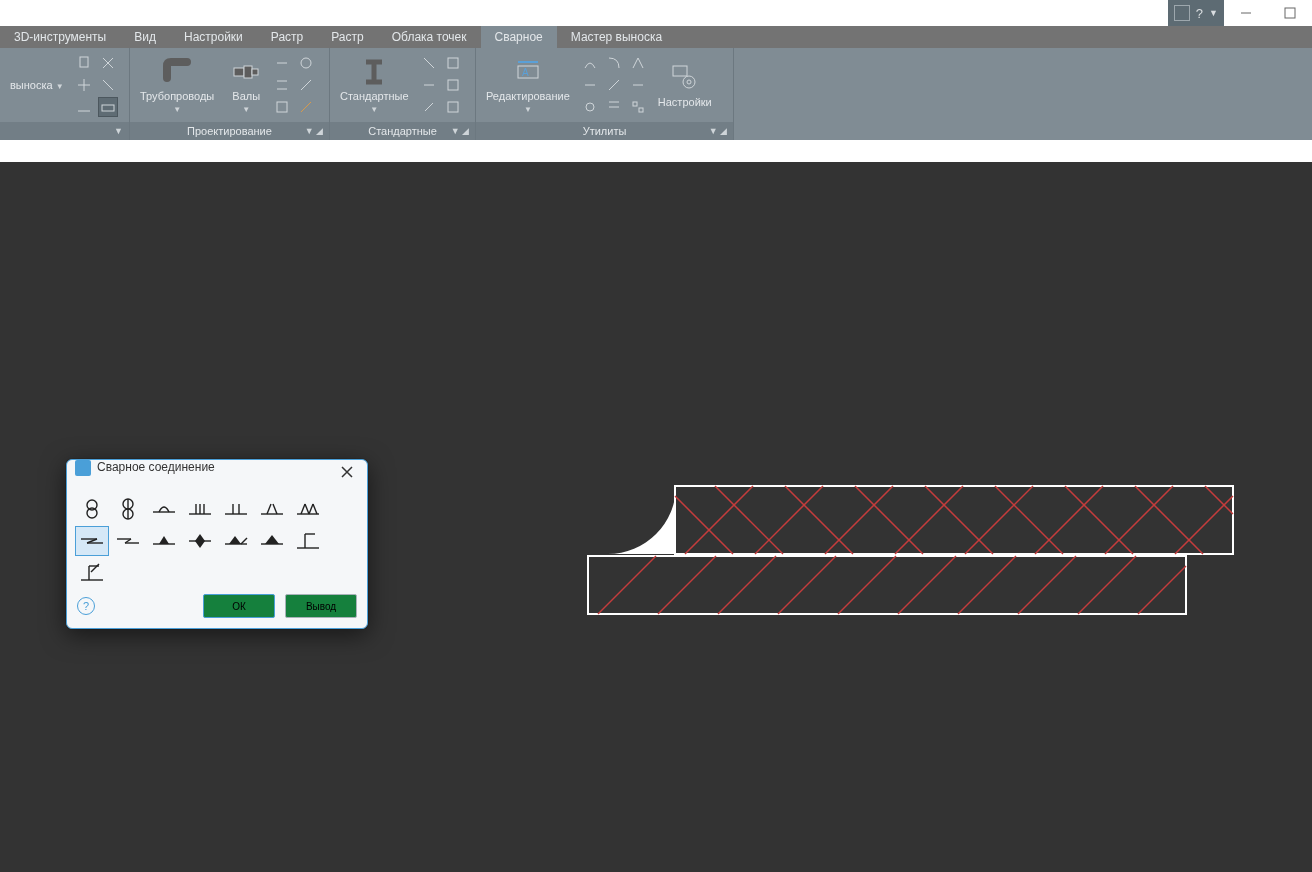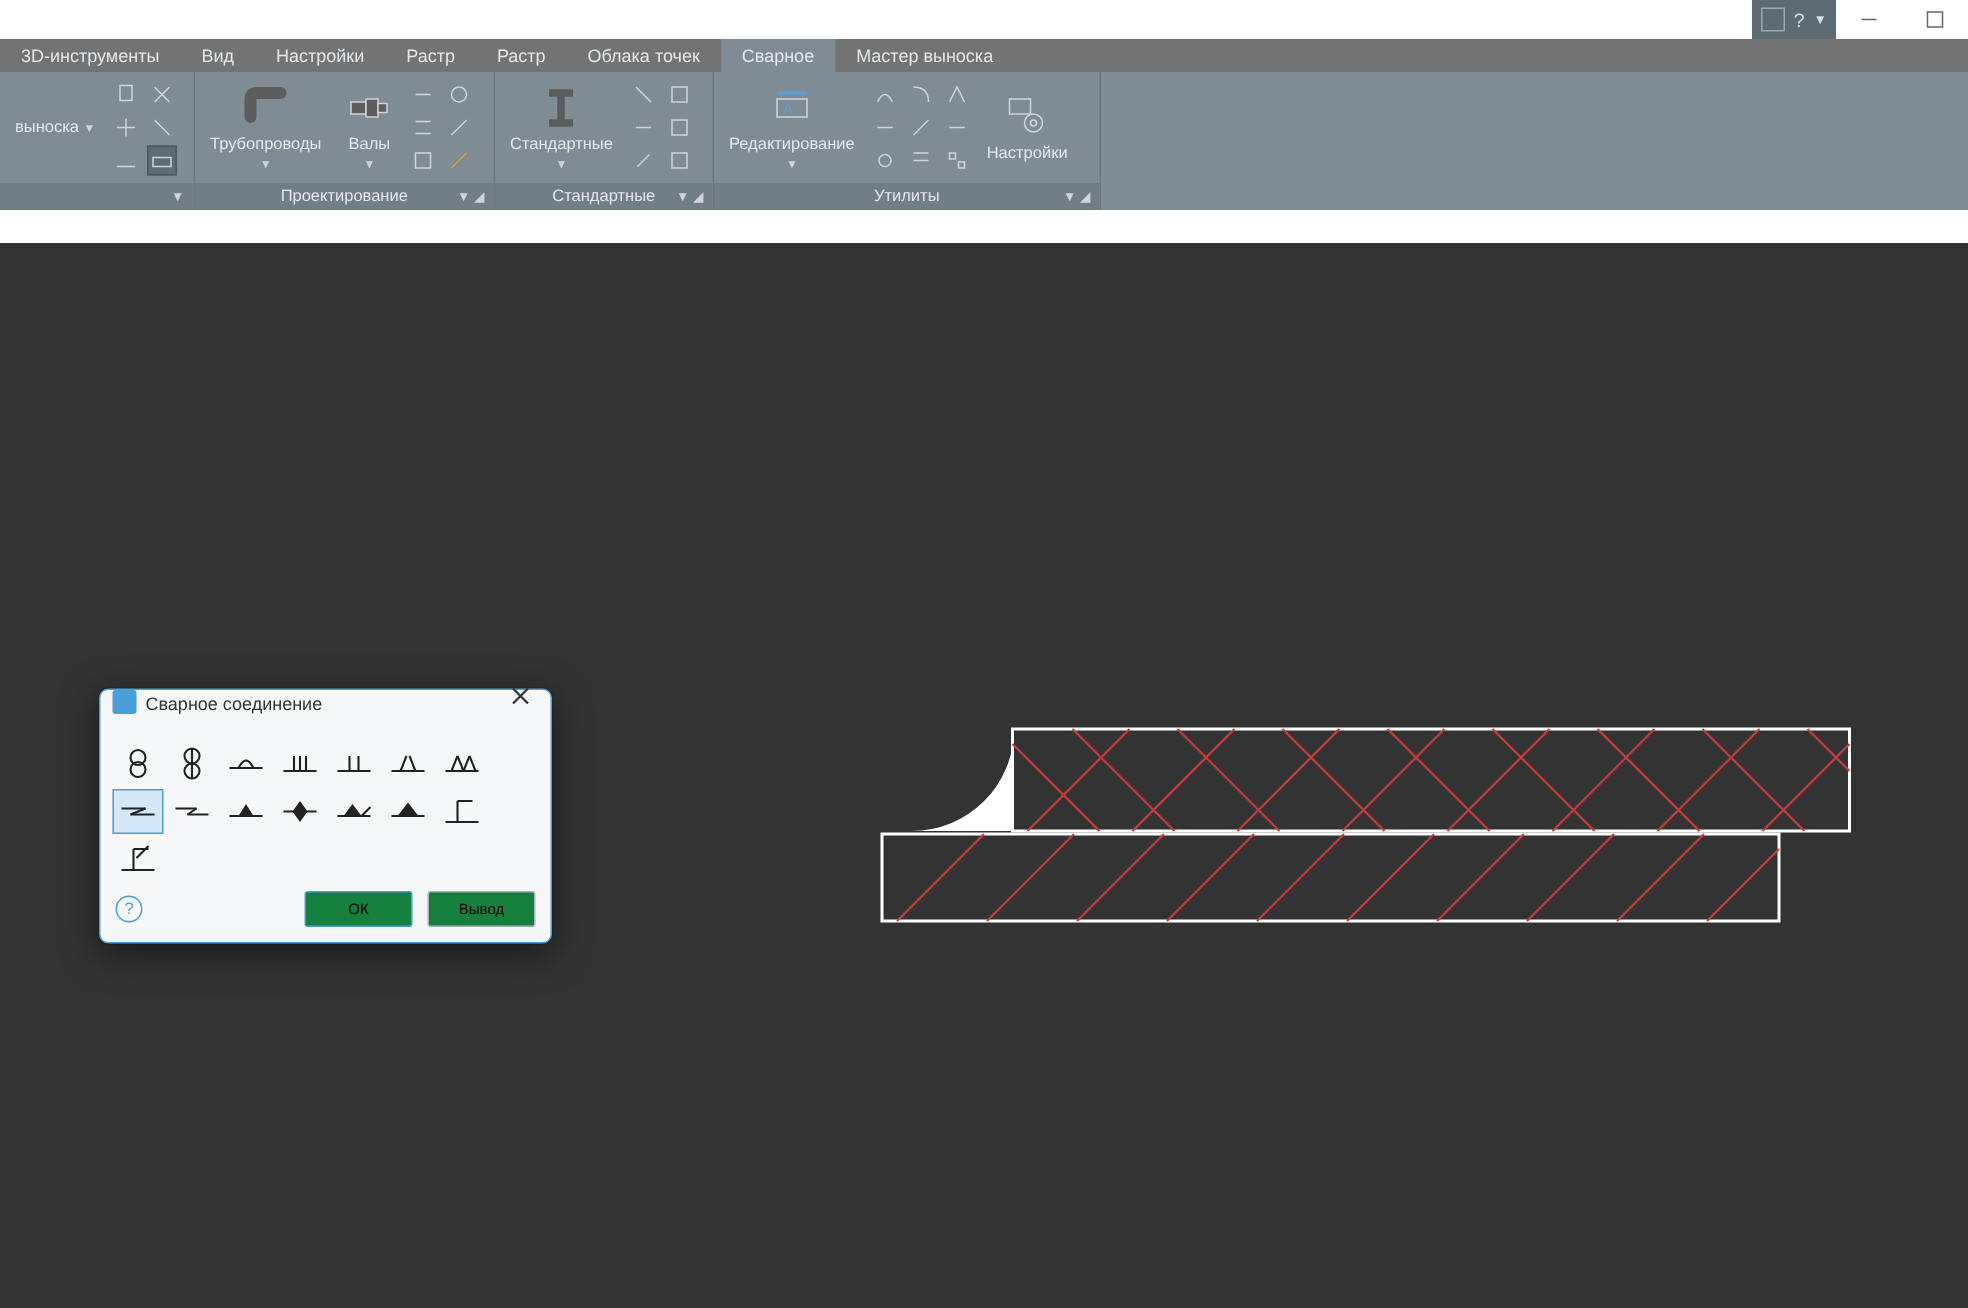--- a/index.html
+++ b/index.html
@@ -38,21 +38,21 @@
   .sub-strip { height: 22px; background: #ffffff; }
 
   
   .canvas-area { position: absolute; left: 0; right: 0; top: 162px; bottom: 0; background: #333333; }
   .hatch-rect { stroke: #fff; stroke-width: 2; fill: none; }
   .hatch-line { stroke: #c43c3c; stroke-width: 1.5; }
   .weld-shape { fill: #fff; }
 
   
   .dialog { position: absolute; left: 66px; top: 459px; width: 302px; background: #f5f7f9; border: 1px solid #4a9fd8; border-radius: 6px; box-shadow: 0 6px 24px rgba(0,0,0,0.55), 0 0 0 1px rgba(0,0,0,0.1); }
-  .dialog .dlg-title { height: 30px; display: flex; align-items: flex-end; padding: 14px 8px; font-size: 12px; color: #333; }
+  .dialog .dlg-title { height: 30px; display: flex; align-items: flex-start; padding: 0 8px; font-size: 12px; color: #333; }
   .dialog .dlg-title .app-icon { width: 16px; height: 16px; background: #4a9fd8; border-radius: 2px; margin-right: 6px; display: inline-block; }
   .dialog .dlg-title .close { margin-left: auto; width: 24px; height: 24px; display: flex; align-items: center; justify-content: center; color: #333; font-size: 14px; }
   .dialog .dlg-body { padding: 4px 8px 2px 8px; display: flex; flex-wrap: wrap; gap: 2px; }
   .weld-opt { width: 34px; height: 30px; border: 1px solid transparent; background: #fff0; display: flex; align-items: center; justify-content: center; }
   .weld-opt.selected { background: #d5e8f7; border: 1px solid #4a9fd8; }
   .dialog .dlg-footer { height: 38px; display: flex; align-items: center; padding: 0 10px 6px 10px; gap: 10px; }
   .dialog .dlg-footer .help-ico { width: 18px; height: 18px; border-radius: 50%; border: 1px solid #4a9fd8; color: #4a9fd8; font-size: 11px; display: flex; align-items: center; justify-content: center; }
   .dialog .dlg-footer .spacer { flex: 1; }
   .dialog .dlg-footer button { height: 24px; width: 72px; font-size: 10px; border: 1px solid #a8b2b9; background: #15803d; border-radius: 2px; }
   .dialog .dlg-footer button.primary { border: 1px solid #4a9fd8; }

